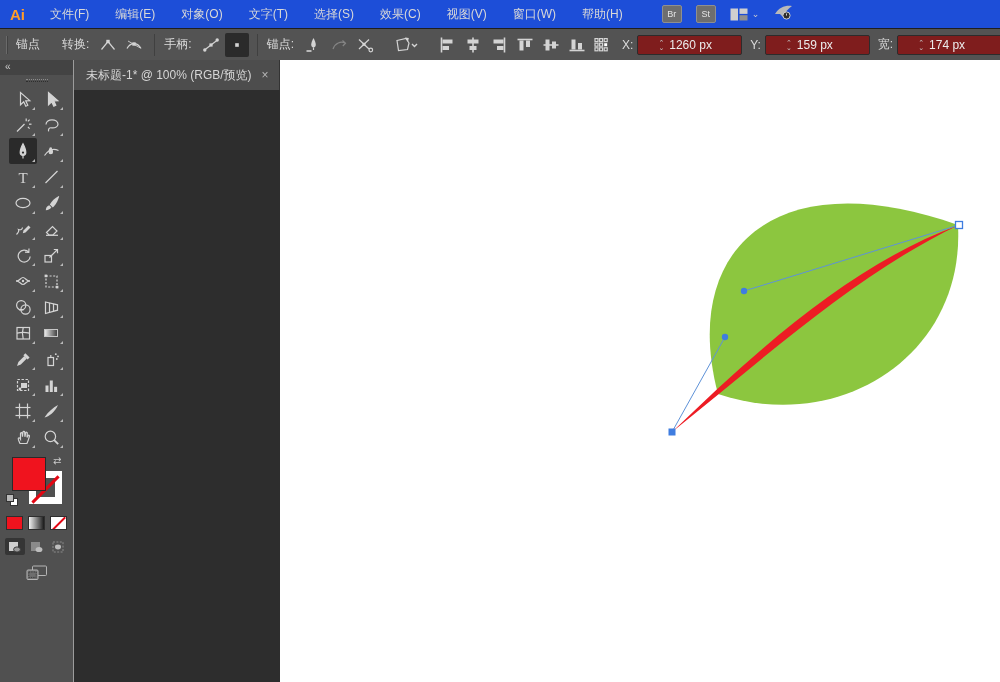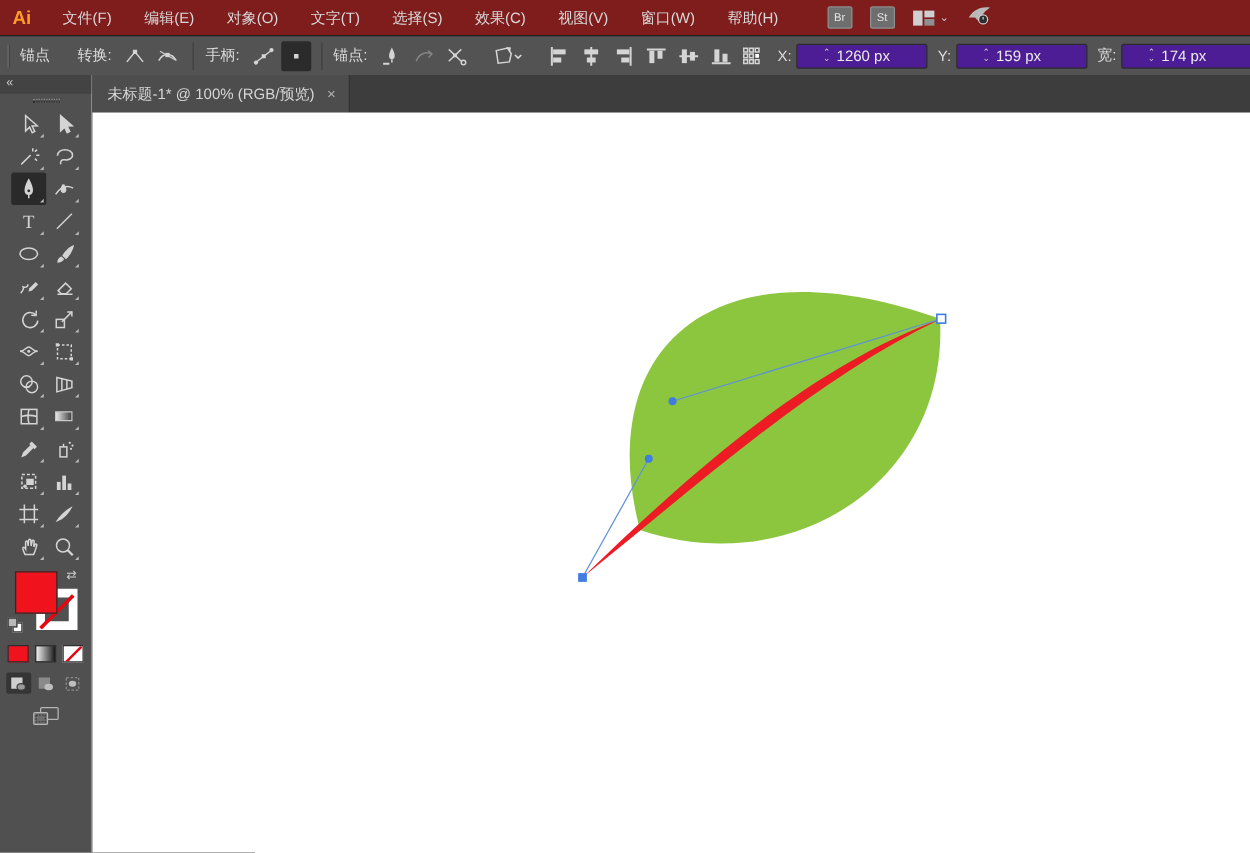--- a/index.html
+++ b/index.html
@@ -1,42 +1,42 @@
 <!DOCTYPE html>
 <html><head>
 <meta charset="utf-8">
 <style>
   * { margin:0; padding:0; box-sizing:border-box; }
   html,body { width:1000px; height:682px; overflow:hidden; }
   body { font-family:"Liberation Sans","DejaVu Sans",sans-serif; background:#2d2d2d; color:#d8d8d8; }
   .app { width:1000px; height:682px; display:flex; flex-direction:column; }
 
   
-  .menubar { height:28px; background:#7f1d1d; display:flex; align-items:center; flex:0 0 auto; }
+  .menubar { height:28px; background:#1d4ed8; display:flex; align-items:center; flex:0 0 auto; }
   .logo { color:#ff9c2a; font-weight:bold; font-size:15px; padding:0 12px 0 10px; letter-spacing:0; }
   .menus { display:flex; height:100%; align-items:center; }
   .menu-item { font-size:12px; color:#d8d8d8; padding:0 13px; line-height:28px; cursor:default; }
   .mb-right { margin-left:26px; display:flex; align-items:center; gap:14px; }
   .badge { width:20px; height:18px; border:1px solid #8f8f8f; background:#6e6e6e; color:#e4e4e4;
            font-size:9px; display:flex; align-items:center; justify-content:center; border-radius:2px; }
   .ws-wrap { display:flex; align-items:center; gap:4px; }
   .chev { font-size:9px; color:#cfcfcf; }
 
   
   .controlbar { height:32px; background:#535353; border-top:1px solid #1f1f1f; display:flex; align-items:center;
                 font-size:12px; flex:0 0 auto; padding-left:6px; }
   .cb-grip { width:3px; height:18px; border-left:1px solid #6a6a6a; border-right:1px solid #424242; margin-right:6px; }
   .cb-label { color:#dcdcdc; margin:0 6px 0 2px; white-space:nowrap; }
   .cb-btn { width:24px; height:24px; display:flex; align-items:center; justify-content:center; border-radius:2px; margin:0 1px; }
   .cb-btn.active { background:#2b2b2b; }
   .cb-btn.disabled { opacity:.38; }
   .cb-sep { width:1px; height:22px; background:#404040; margin:0 7px; }
   .field { display:flex; align-items:center; margin:0 4px; }
   .field-label { margin-right:4px; color:#dcdcdc; }
-  .spin-box { display:flex; align-items:center; background:#4c1d95; border:1px solid #2c2c2c; border-radius:2px;
+  .spin-box { display:flex; align-items:center; background:#7f1d1d; border:1px solid #2c2c2c; border-radius:2px;
               height:20px; padding:0 20px; }
   .spinner { display:flex; flex-direction:column; line-height:5px; font-size:7px; color:#c9c9c9; margin-right:5px; cursor:pointer; }
   .spin-val { font-size:12px; color:#ececec; min-width:52px; }
   svg.cbi { display:block; }
 
   
   .workspace { flex:1; display:flex; min-height:0; }
 
   
   .toolbar { width:74px; background:#505050; display:flex; flex-direction:column; flex:0 0 auto; border-right:1px solid #9c9c9c; }
@@ -61,21 +61,21 @@
   .mini-default .f { position:absolute; left:0; top:0; width:8px; height:8px; background:#b9b9b9; border:1px solid #333; }
 
   .mini-btns { display:flex; justify-content:center; gap:5px; margin-top:4px; }
   .mini-btn { width:17px; height:14px; border:1px solid #2e2e2e; position:relative; overflow:hidden; }
   .draw-modes { display:flex; justify-content:center; gap:2px; margin-top:8px; }
   .dm { width:20px; height:17px; display:flex; align-items:center; justify-content:center; border-radius:2px; }
   .dm.active { background:#353535; }
   .screenmode { display:flex; justify-content:center; margin-top:10px; }
 
   
-  .doc { flex:1; display:flex; flex-direction:column; min-width:0; }
+  .doc { flex:1; display:flex; flex-direction:row; min-width:0; }
   .tabbar { height:30px; background:#3d3d3d; display:flex; align-items:flex-end; flex:0 0 auto; }
   .tab { height:30px; background:#4d4d4d; display:flex; align-items:center; padding:0 10px 0 12px; font-size:12px;
          color:#d6d6d6; gap:10px; border-right:1px solid #333; }
   .tab-close { color:#b5b5b5; font-size:12px; cursor:pointer; }
   .canvas { flex:1; background:#ffffff; position:relative; }
   .canvas svg { position:absolute; left:0; top:0; }
 </style>
 </head>
 <body>
 

